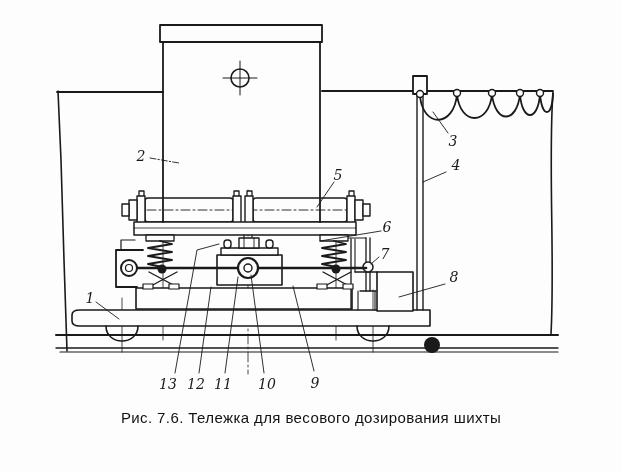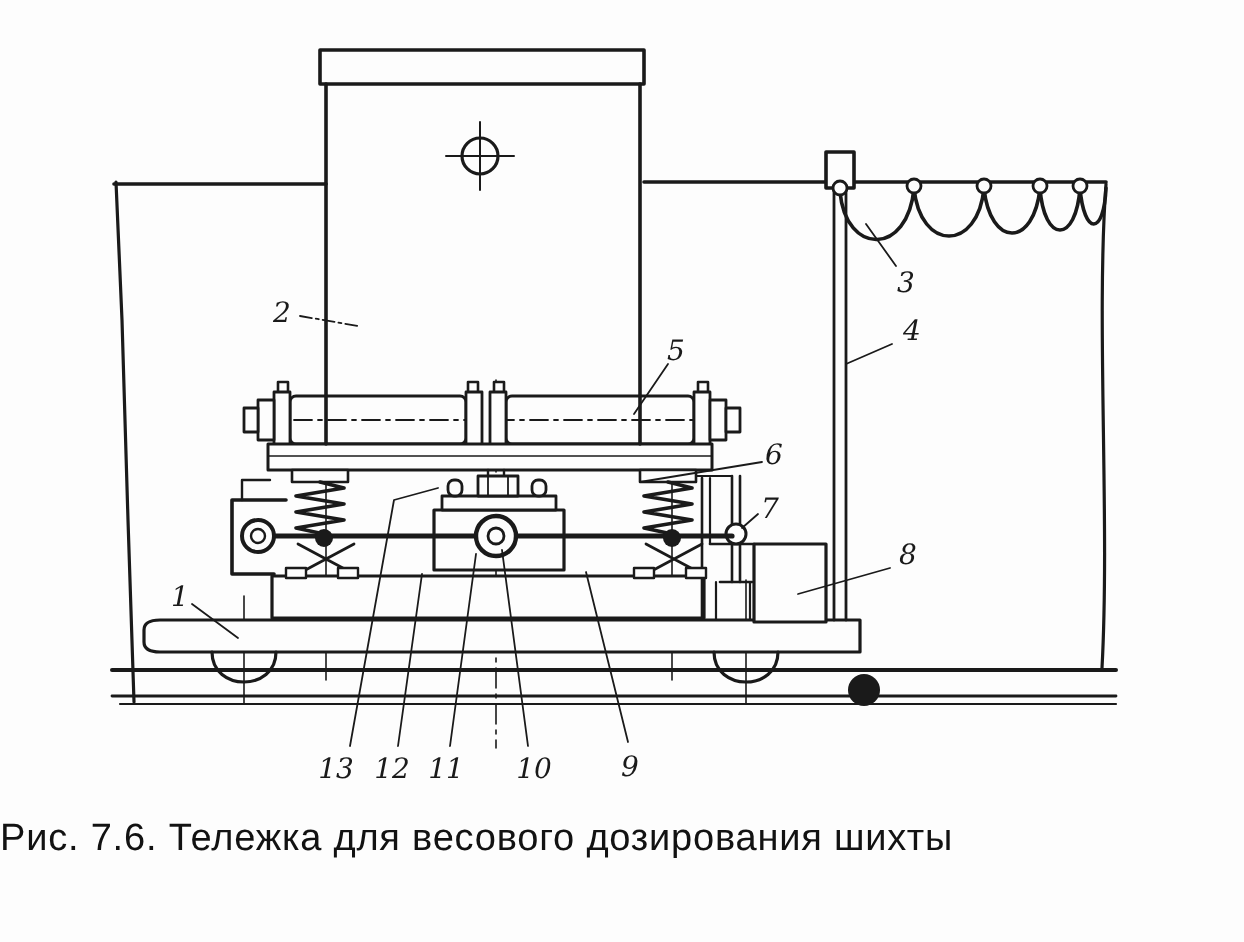--- a/index.html
+++ b/index.html
@@ -20,22 +20,22 @@
   .fillink { fill:var(--ink); stroke:none; }
   .callout-num {
     font-family:"DejaVu Serif", serif;
     font-style:italic;
     font-size:14px;
     fill:var(--ink);
     text-anchor:middle;
   }
   .caption {
     position:absolute; left:0; top:409px; width:100%;
-    text-align:left;
-    font-size:19px; letter-spacing:0.4px;
+    text-align:center;
+    font-size:15px; letter-spacing:0.4px;
     color:#121212;
   }
 </style>
 </head>
 <body>
 
 <div class="page">
 
   <svg class="drawing" width="622" height="471" viewBox="0 0 622 471">
 

